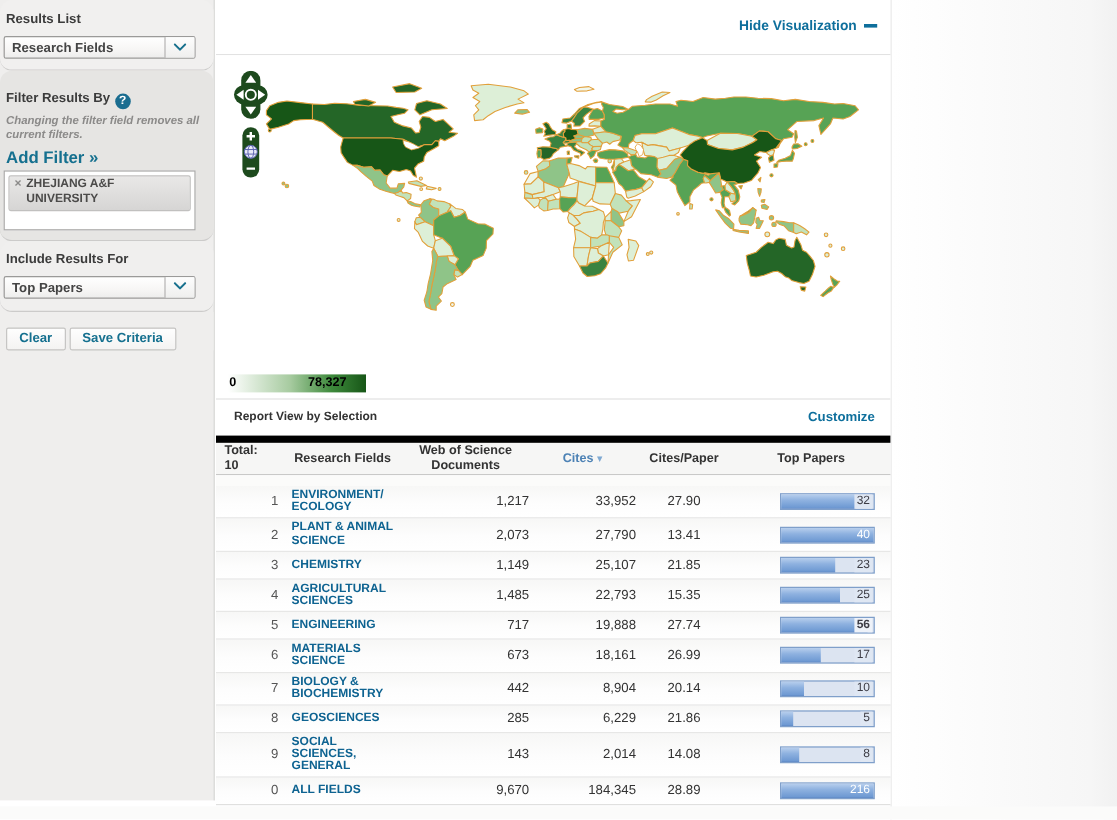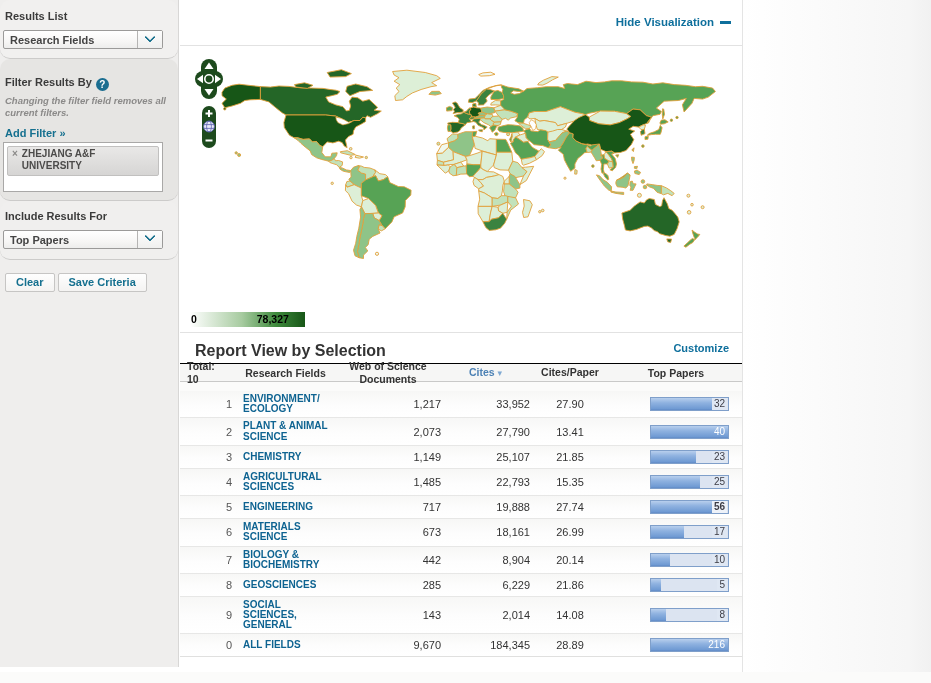--- a/index.html
+++ b/index.html
@@ -24,21 +24,21 @@
   .sb-select .arr { width:25px; border-left:1px solid #b5b4b3; display:flex;
     align-items:center; justify-content:center;
     background:linear-gradient(#fdfdfd,#efefee); }
   .chev { width:8px; height:8px; border-right:2.5px solid #19718e; border-bottom:2.5px solid #19718e;
     border-radius:1px; transform:rotate(45deg) translate(-2px,-2px); }
   .help-badge { display:inline-block; width:13px; height:13px; border-radius:50%;
     background:#1a6d90; color:#fff; font-size:10px; font-weight:bold; text-align:center;
     line-height:13px; vertical-align:-2px; margin-left:4px; cursor:pointer; }
   .sb-note { font-size:9.5px; font-style:italic; color:#8b8a89; font-weight:bold;
     line-height:1.25; margin:-2px 0 4px 0; }
-  .add-filter { font-size:11px; font-weight:bold; color:#15708f; text-decoration:none;
+  .add-filter { font-size:14px; font-weight:bold; color:#15708f; text-decoration:none;
     display:inline-block; margin-bottom:3px; }
   .filter-box { margin-left:-2px; width:160px; height:50px; background:#fff;
     border:1px solid #a9a8a7; padding:3px; overflow:hidden; }
   .filter-chip { background:linear-gradient(#e9e8e7,#d6d5d4); border:1px solid #c1c0bf;
     border-radius:2px; padding:1px 4px 2px 4px; font-size:10px; font-weight:bold;
     color:#4c4b4a; line-height:1.25; display:flex; cursor:pointer; }
   .chip-x { color:#8b8a89; margin-right:4px; font-weight:bold; font-size:10px; }
   .chip-label { text-transform:uppercase; }
   .sb-buttons { display:flex; gap:3px; padding:13px 0 0 5px; }
   .sb-btn { background:linear-gradient(#fefefe,#f4f3f2); border:1px solid #c6c5c4;
@@ -68,26 +68,26 @@
   .map-controls { position:absolute; left:8px; top:13px; }
   .legend { position:absolute; left:10px; bottom:5px; width:115px; height:15px;
     background:linear-gradient(90deg,#ffffff,#a7cba0 45%,#3e8a3c 75%,#175617); }
   .legend-min { position:absolute; left:1px; top:1px; font-size:10.5px; font-weight:bold; color:#000; }
   .legend-max { position:absolute; left:72%; top:1px; transform:translateX(-50%);
     font-size:10.5px; font-weight:bold; color:#000; }
 
   
   .report { position:relative; }
   .report-head { position:relative; height:30px; padding-top:9px; }
-  .report-title { position:absolute; left:15px; top:9px; font-size:16px; font-weight:bold; color:#333; }
+  .report-title { position:absolute; left:15px; top:9px; font-size:10px; font-weight:bold; color:#333; }
   .customize-link { position:absolute; right:13px; top:9px; font-size:11px; font-weight:bold;
     color:#0e6f9c; text-decoration:none; }
 
-  .thead { display:flex; align-items:center; height:19px; background:#f6f6f5;
-    border-top:1px solid #000000; border-bottom:1px solid #c9c9c8;
+  .thead { display:flex; align-items:center; height:33px; background:#f6f6f5;
+    border-top:6px solid #000000; border-bottom:1px solid #c9c9c8;
     font-size:10.5px; font-weight:bold; color:#333; }
   .trow { display:flex; align-items:center; min-height:23px; border-top:1px solid #e7e7e6;
     background:linear-gradient(#f7f7f6,#fdfdfd 55%,#ffffff); font-size:11px; color:#333; }
   .trow:first-of-type { border-top:none; }
   .tbody { border-bottom:1px solid #e0e0df; }
   .tbody-gap { height:9px; background:#fbfbfa; }
 
   .c-rank  { width:56px;  text-align:right; padding-right:4px; color:#555; flex:none; }
   .c-field { width:99px;  padding-left:7px; flex:none; }
   .c-docs  { width:106px; text-align:right; flex:none; }

